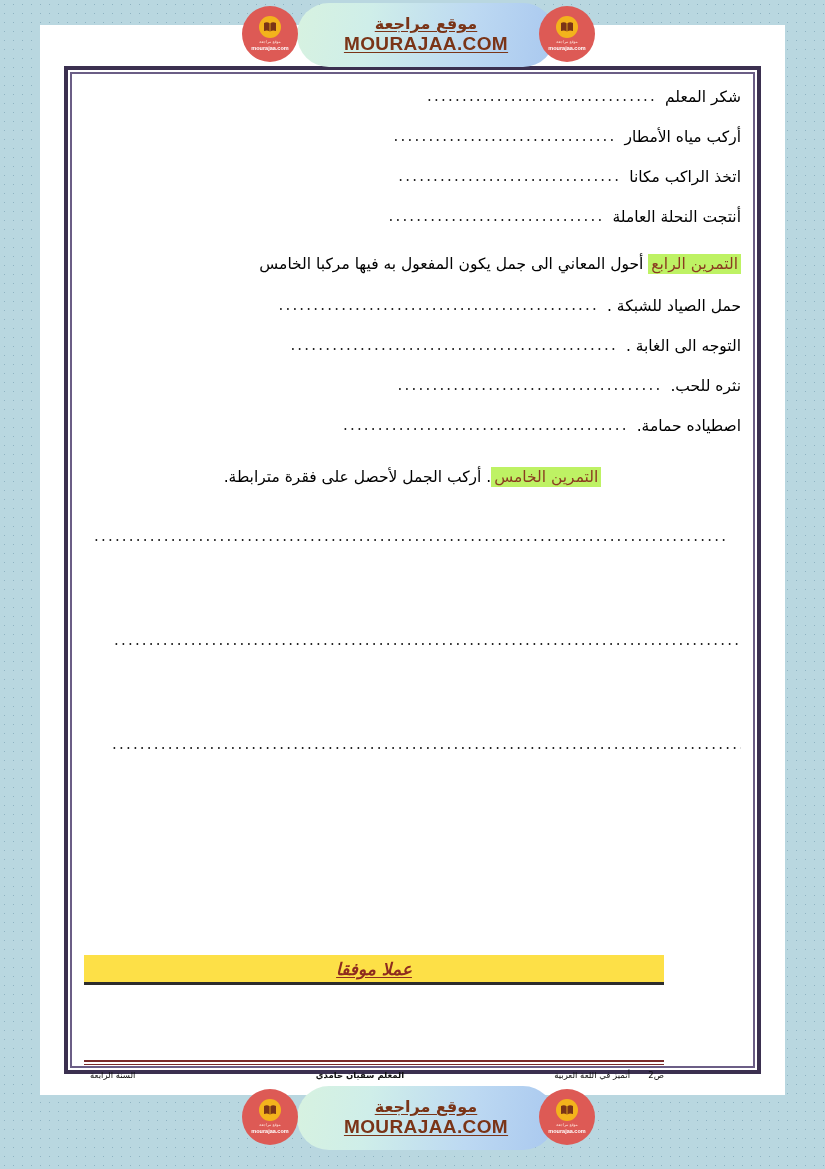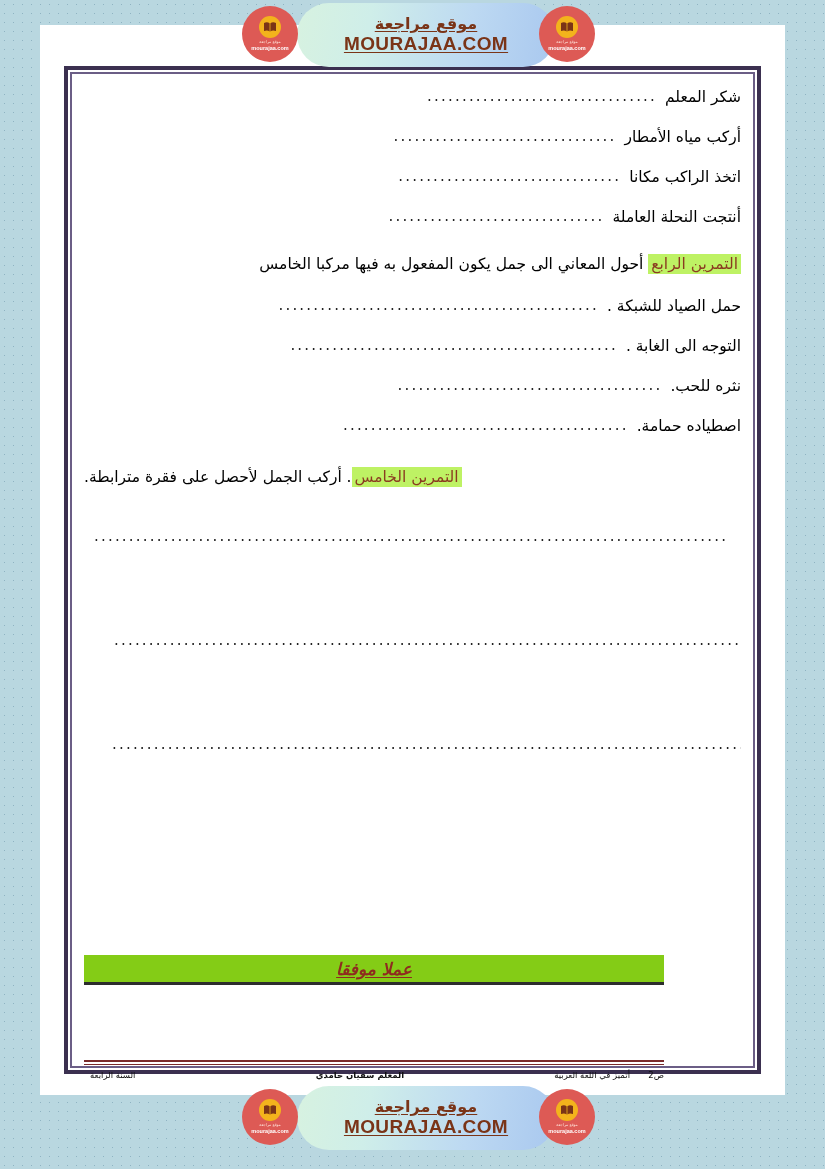--- a/index.html
+++ b/index.html
@@ -196,21 +196,21 @@
   .exercise-row .ex-title {
     background: #bef264;
     color: #8a3b20;
     padding: 1px 3px;
   }
   .exercise-row .ex-body {
     color: #000000;
   }
 
   .ex4-head { margin: 26px 0 21px 0; }
-  .ex5-head { margin: 30px 0 0 0; text-align: left; }
+  .ex5-head { margin: 30px 0 0 0; text-align: center; }
 
   
   .write-line {
     height: 0;
     overflow: hidden;
     white-space: nowrap;
     color: #222;
     font-size: 15px;
     letter-spacing: 2.2px;
     direction: ltr;
@@ -226,21 +226,21 @@
   .write-line.indent-b { padding: 0 0 0 30px; }
   .write-line.indent-c { padding: 0 0 0 28px; }
 
   
   .goodluck {
     position: absolute;
     left: 0;
     top: 868px;
     width: 580px;
     height: 30px;
-    background: #84cc16;
+    background: #fde047;
     border-bottom: 3px solid #2c2c2c;
     display: flex;
     align-items: center;
     justify-content: center;
     box-sizing: border-box;
   }
   .goodluck-text {
     font-family: "DejaVu Serif", serif;
     font-style: italic;
     font-weight: bold;

